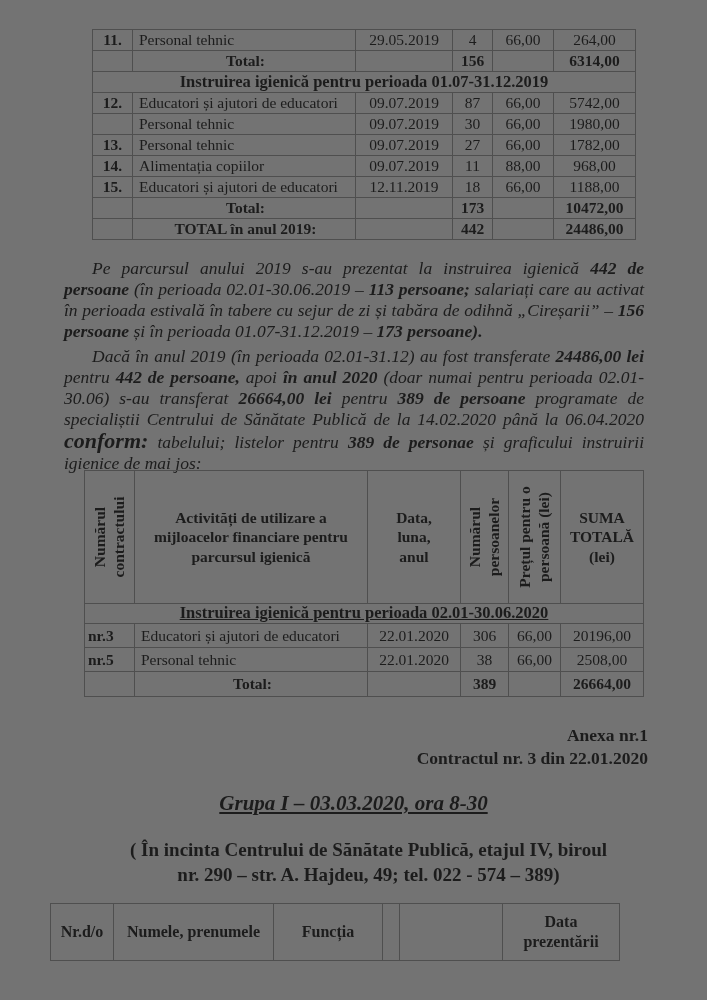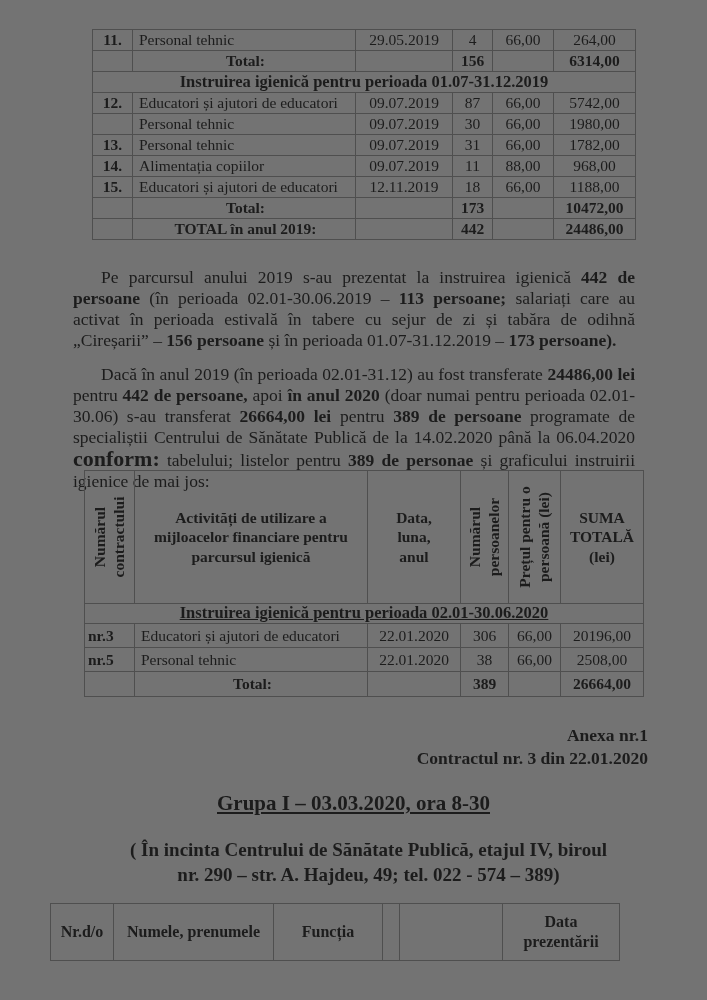--- a/index.html
+++ b/index.html
@@ -63,31 +63,32 @@
   #t3 tr { height: 57px; }
   #t3 td {
     font-weight: bold; text-align: center;
     white-space: pre-line; font-size: 16px; line-height: 1.25;
   }
   
   .body-text {
     position: absolute; left: 60px; top: 254px; width: 588px;
     font-size: 17.5px; line-height: 21px; text-align: justify;
   }
-  .body-text p { margin: 13px; text-indent: 28px; }
+  .body-text p { margin: 4px; text-indent: 28px; font-style: italic; }
   .body-text .big { font-size: 22px; line-height: 21px; }
   .annex {
     position: absolute; right: 59px; top: 724px;
     text-align: right; font-weight: bold;
     font-size: 17.5px; line-height: 23px; white-space: pre-line;
   }
   .grupa {
     position: absolute; left: 0; top: 791px; width: 707px;
     text-align: center; font-weight: bold; font-size: 21px;
     text-decoration: underline;
+    font-style: italic;
   }
   .address {
     position: absolute; left: 30px; top: 837px; width: 677px;
     text-align: center; font-weight: bold; font-size: 19px;
     line-height: 25px; white-space: pre-line;
   }
 </style>
 </head>
 <body>
 
@@ -135,21 +136,21 @@
       <td class="cact">Personal tehnic</td>
       <td class="cmid">09.07.2019</td>
       <td class="cmid">30</td>
       <td class="cmid">66,00</td>
       <td class="cmid">1980,00</td>
     </tr>
     <tr>
       <td class="cnum">13.</td>
       <td class="cact">Personal tehnic</td>
       <td class="cmid">09.07.2019</td>
-      <td class="cmid">31</td>
+      <td class="cmid">27</td>
       <td class="cmid">66,00</td>
       <td class="cmid">1782,00</td>
     </tr>
     <tr>
       <td class="cnum">14.</td>
       <td class="cact">Alimentația copiilor</td>
       <td class="cmid">09.07.2019</td>
       <td class="cmid">11</td>
       <td class="cmid">88,00</td>
       <td class="cmid">968,00</td>

